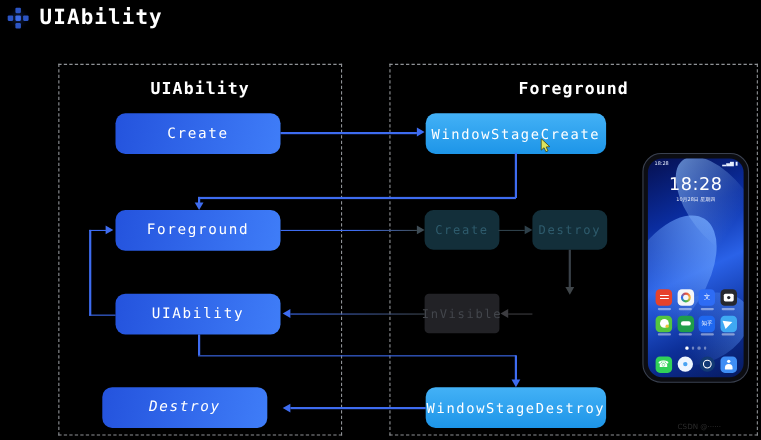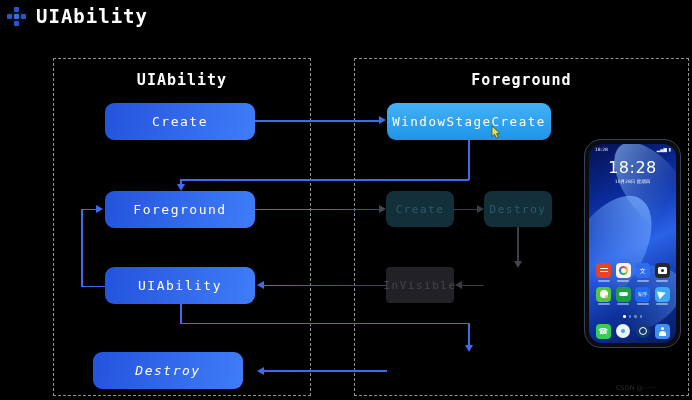--- a/index.html
+++ b/index.html
@@ -94,20 +94,21 @@
 
   <div class="node blue" style="left:105px;top:103px;">Create</div>
   <div class="node blue" style="left:105px;top:191px;">Foreground</div>
   <div class="node blue" style="left:105px;top:267px;">UIAbility</div>
   <div class="node blue" style="left:93px;top:352px;font-style:italic;">Destroy</div>
 
   <div class="node cyan" style="left:387px;top:103px;">WindowStageCreate</div>
   <div class="node dimteal" style="left:386px;top:191px;">Create</div>
   <div class="node dimteal" style="left:484px;top:191px;">Destroy</div>
   <div class="node dimgray" style="left:386px;top:267px;">InVisible</div>
+  <div class="node cyan" style="left:387px;top:352px;">WindowStageDestroy</div>
 
   <div class="hl" style="left:255px;top:120px;width:124px;"></div>
   <span class="arr r" style="left:379px;top:116px;"></span>
 
   <div class="vl" style="left:468px;top:139px;height:41px;"></div>
   <div class="hl" style="left:180px;top:179px;width:289px;"></div>
   <div class="vl" style="left:180px;top:179px;height:7px;"></div>
   <span class="arr d" style="left:177px;top:184px;"></span>
 
   <div class="hl" style="left:255px;top:208.5px;width:124px;background:linear-gradient(90deg,#3e6cf0 0%,#3e6cf0 55%,#3e4c55 100%);"></div>

